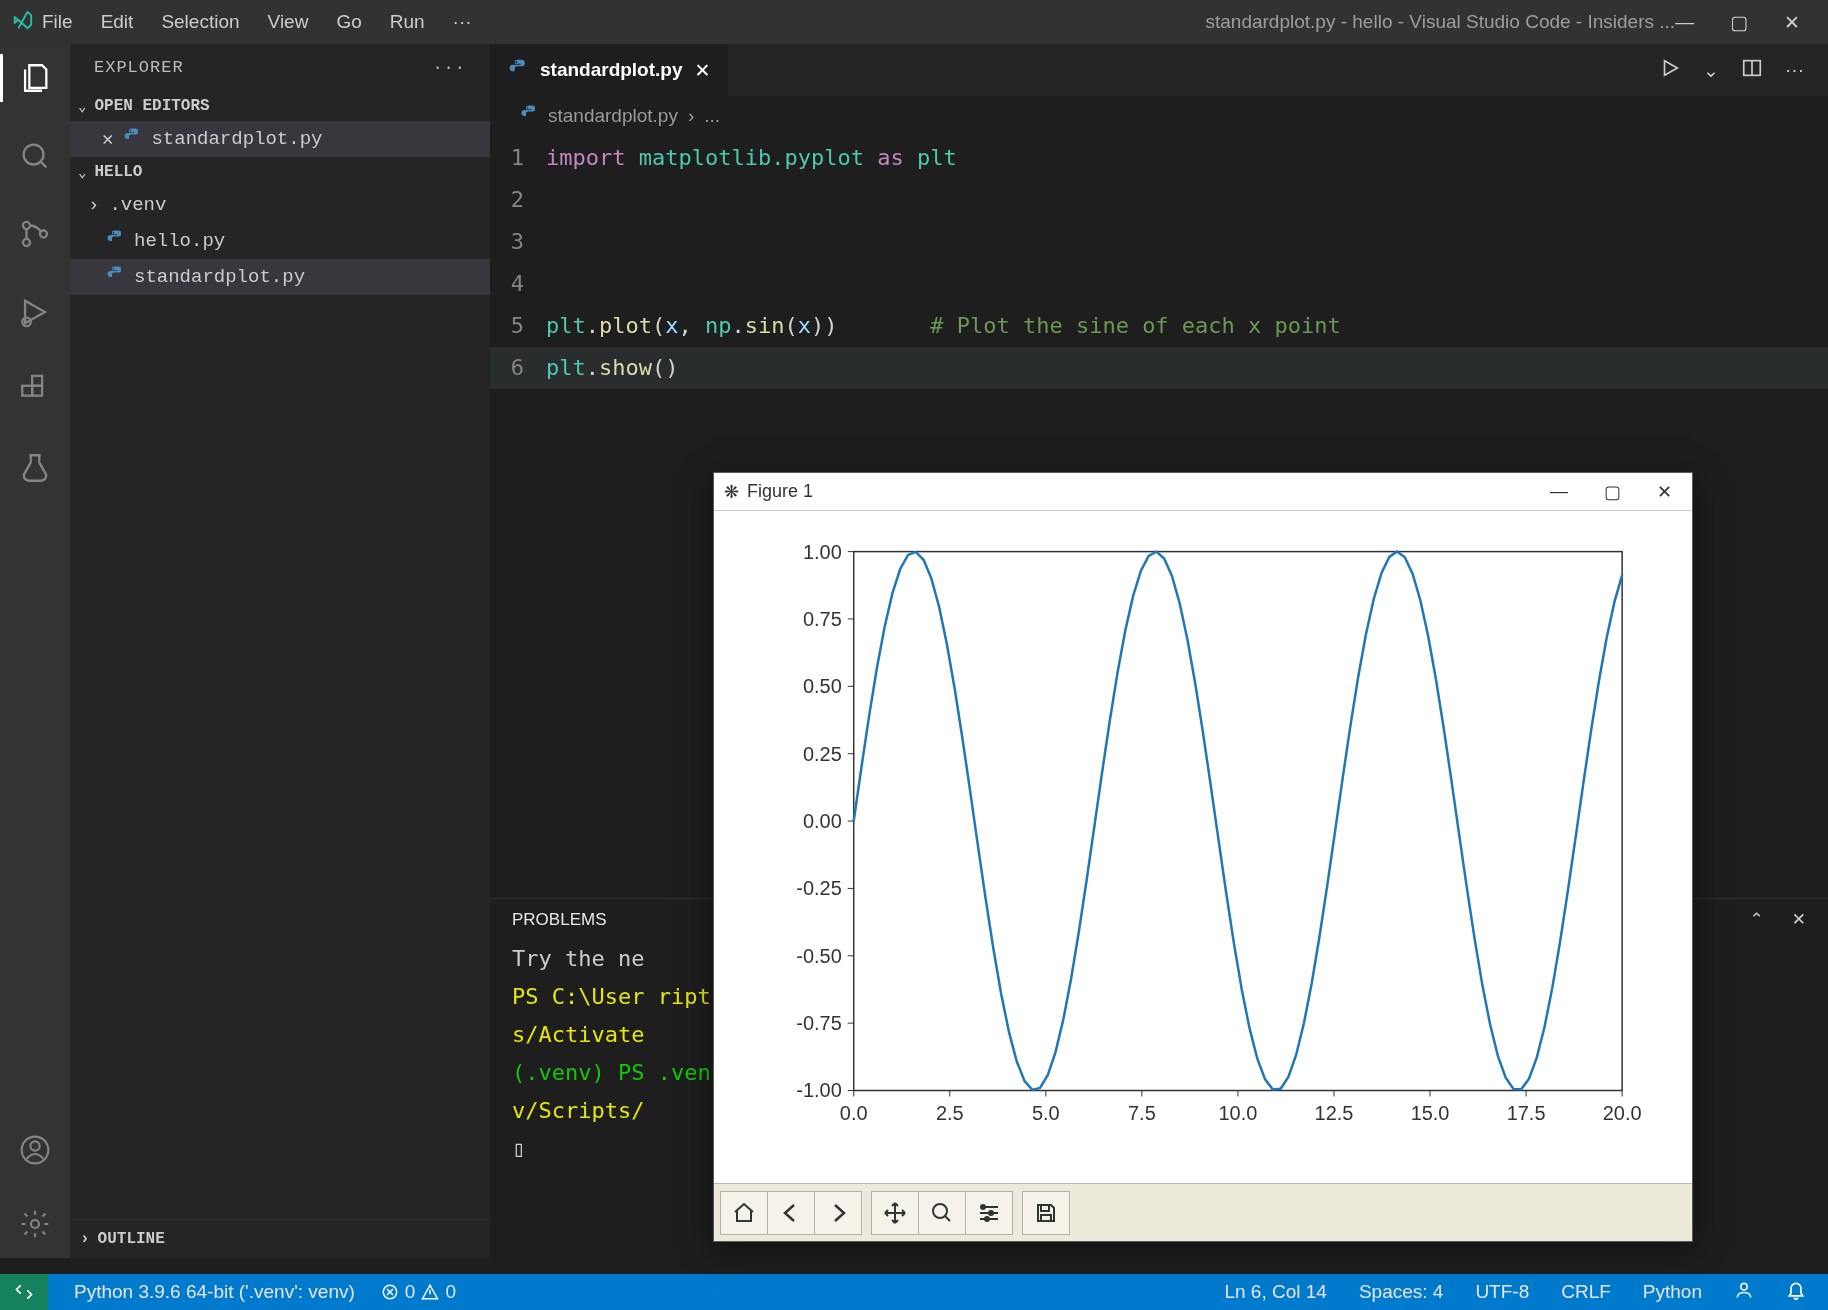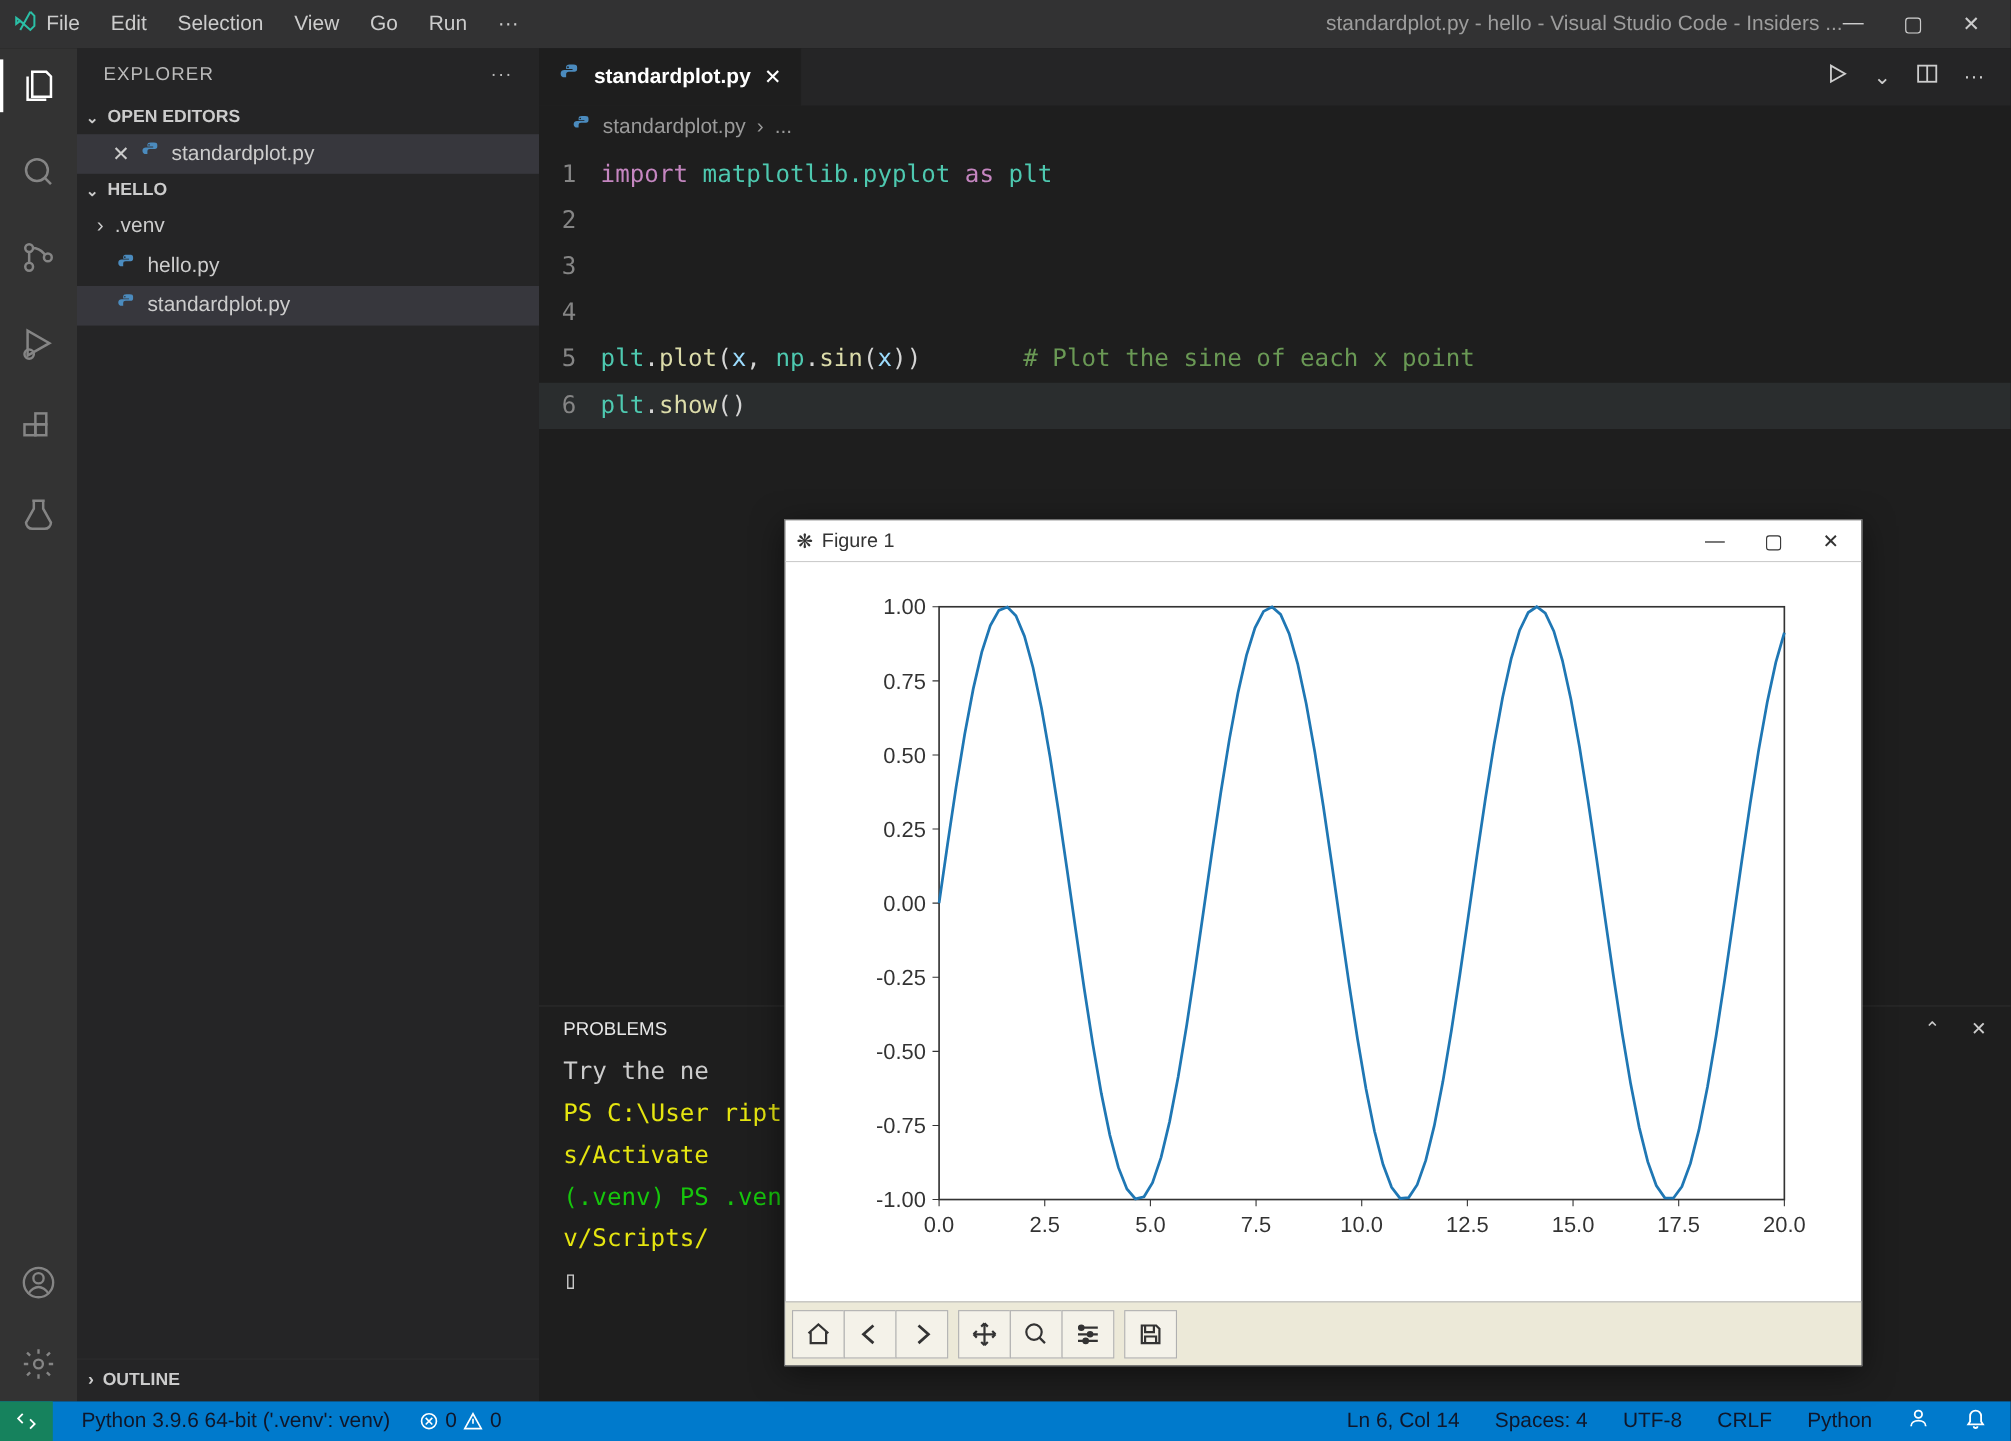--- a/index.html
+++ b/index.html
@@ -46,20 +46,21 @@
   .abar-item.active::before { content:''; position:absolute; left:0; top:0; bottom:0; width:3px; background:#fff;}
   .abar-item.active svg { color:#fff;}
   .abar-bottom { margin-top:auto; margin-bottom:10px; display:flex; flex-direction:column; gap:26px; align-items:center;}
   
   .sidebar {
     width: 420px;
     background:#252526;
     display:flex;
     flex-direction:column;
     font-size:19px;
+    font-family:Liberation Mono, monospace;
   }
   .sb-header { display:flex; justify-content:space-between; padding:14px 24px; color:#bbb; font-size:17px; letter-spacing:1px;}
   .sb-section-h { display:flex; align-items:center; gap:8px; padding:6px 8px; color:#ccc; font-weight:700; font-size:16px;}
   .sb-section-h .chev { font-size:14px;}
   .sb-row { display:flex; align-items:center; gap:10px; padding:4px 10px 4px 36px; color:#ccc; height:36px;}
   .sb-row.selected { background:#37373d;}
   .sb-row .pyicon { color:#4b8bbe;}
   .sb-row .close { color:#ccc; margin-left:-4px;}
   .sb-outline { margin-top:auto; display:flex; align-items:center; gap:8px; padding:10px 10px; color:#ccc; font-weight:700; font-size:16px; border-top:1px solid #2d2d2d;}
   
@@ -78,21 +79,21 @@
   .line-hl { background:#2a2d2e;}
   
   .panel { height:360px; background:#1e1e1e; border-top:1px solid #2d2d2d; display:flex; flex-direction:column;}
   .panel-tabs { display:flex; padding:10px 22px 0 22px; gap:30px; color:#8a8a8a; align-items:center; font-size:17px;}
   .panel-tabs .ptab.active { color:#e7e7e7;}
   .panel-tabs .ptab-right { margin-left:auto; display:flex; gap:28px; color:#ccc;}
   .termbody { flex:1; padding:10px 22px; font-family:Consolas,monospace; font-size:22px; line-height:38px; color:#ccc; overflow:hidden;}
   .termbody .y{color:#e5e510;} .termbody .g{color:#16c60c;}
   
   .statusbar {
-    height:36px; background:#007acc; color:#0f172a; display:flex; align-items:center; font-size:19px; padding:0 12px; gap:26px; flex-shrink:0;
+    height:36px; background:#007acc; color:#e5e5e5; display:flex; align-items:center; font-size:19px; padding:0 12px; gap:26px; flex-shrink:0;margin-top:16px;
   }
   .statusbar .right { margin-left:auto; display:flex; align-items:center; gap:32px; padding-right:10px;}
   .remote { background:#16825d; padding:0 14px; height:100%; display:flex; align-items:center; margin-left:-12px;}
   
   .figure-window {
     position:absolute;
     left:713px; top:472px; width:980px; height:770px;
     background:#fff; color:#000;
     border:1px solid #5a5a5a;
     box-shadow:0 6px 28px rgba(0,0,0,.5);

